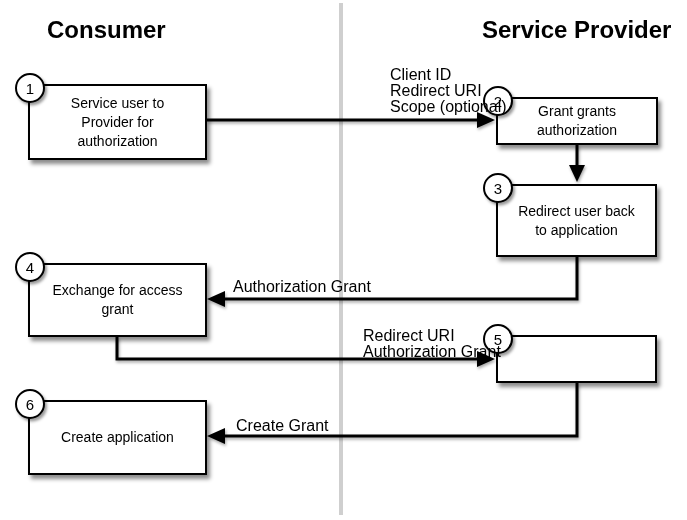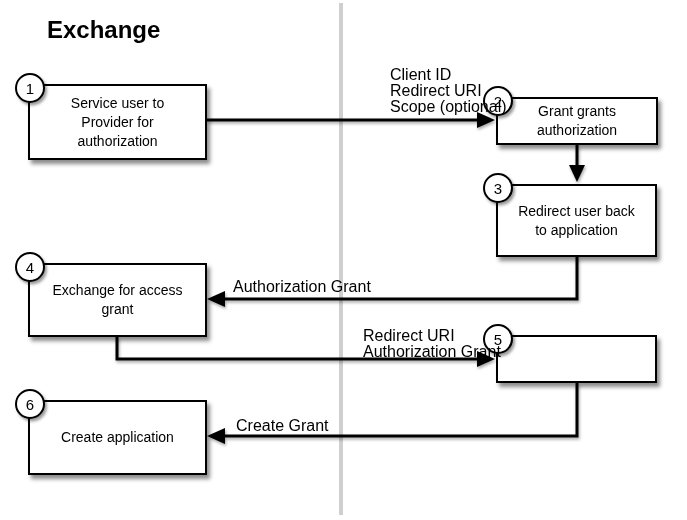--- a/index.html
+++ b/index.html
@@ -111,21 +111,22 @@
     <g>
       <polyline points="117,337 117,359 479,359"></polyline>
       <polygon points="495,359 477,351 477,367"></polygon>
     </g>
     <g>
       <polyline points="577,383 577,436 224,436"></polyline>
       <polygon points="207,436 225,428 225,444"></polygon>
     </g>
   </svg>
 
-  <div class="col-header left">Exchange</div>
+  <div class="col-header left">Consumer</div>
+  <div class="col-header right">Service Provider</div>
 
   <div class="step-box" id="box-1">
     <span class="badge">1</span>
     <span>Service user to
 Provider for
 authorization</span>
   </div>
 
   <div class="step-box" id="box-2">
     <span class="badge">2</span>

